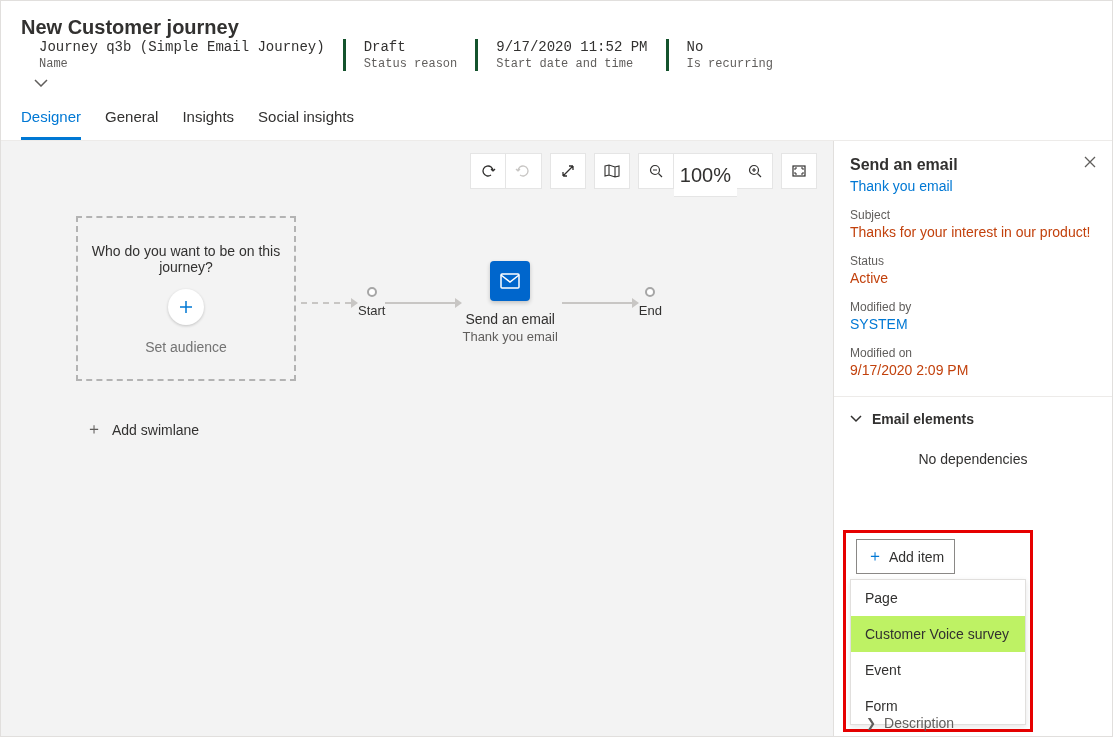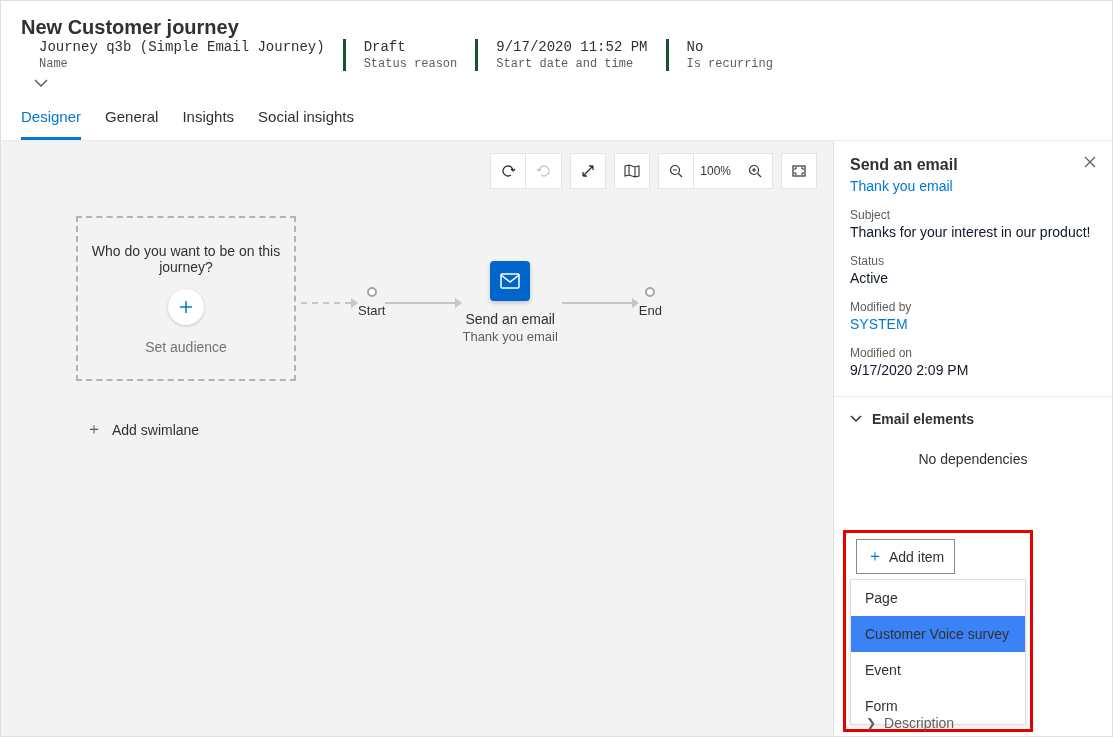--- a/index.html
+++ b/index.html
@@ -21,21 +21,21 @@
 .workspace { display: flex; height: calc(737px - 115px); }
 .canvas-area { flex: 1; background: #f3f3f3; position: relative; border-right: 1px solid #e1dfdd; }
 .side-panel { width: 278px; background: #fff; padding: 0; position: relative; overflow: visible; }
 
 .toolbar { position: absolute; top: 12px; right: 16px; display: flex; gap: 8px; }
 .tbtn { width: 36px; height: 36px; background: #fff; border: 1px solid #e5e5e5; display:flex; align-items:center; justify-content:center; color:#323130; cursor:pointer; font-size:14px;}
 .tbtn.disabled { color: #c8c6c4; }
 .tgroup { display: flex; gap:0; }
 .tgroup .tbtn{ border-left:none;}
 .tgroup .tbtn:first-child{border-left:1px solid #e5e5e5;}
-.zoom-lbl { height:36px; background:#fff; border-top:1px solid #e5e5e5; border-bottom:1px solid #e5e5e5; display:flex; align-items:center; padding:0 6px; font-size:12px;}
+.zoom-lbl { height:44px; background:#fff; border-top:1px solid #e5e5e5; border-bottom:1px solid #e5e5e5; display:flex; align-items:center; padding:0 6px; font-size:20px;}
 
 .audience-box { position:absolute; top:75px; left:75px; width:220px; height:165px; border:2px dashed #b3b3b3; background:transparent; display:flex; flex-direction:column; align-items:center; justify-content:center; gap:14px; text-align:center; padding:10px;}
 .audience-q { font-size:14px; color:#323130; }
 .plus-circle { width:36px; height:36px; border-radius:50%; background:#fff; box-shadow:0 1px 3px rgba(0,0,0,0.2); display:flex; align-items:center; justify-content:center; color:#0078d4; font-size:20px; cursor:pointer;}
 .set-audience { color:#737373; font-size:14px; cursor:pointer;}
 
 .flow { position:absolute; top:120px; left:300px; display:flex; align-items:center; }
 .dot { width:10px; height:10px; border-radius:50%; background:#fff; border:2px solid #a6a6a6; }
 .arrow-line { width:60px; height:2px; background:#c8c6c4; position:relative;}
 .arrow-line.dashed { background:none; border-top:2px dashed #c8c6c4; height:0;}
@@ -49,32 +49,32 @@
 
 .add-swimlane { position:absolute; top:278px; left:85px; display:flex; align-items:center; gap:10px; cursor:pointer; color:#323130; }
 .add-swimlane .plus { color:#605e5c; font-size:16px; font-weight:300;}
 
 .sp-header { display:flex; justify-content:space-between; align-items:flex-start; padding:15px 16px 4px 16px;}
 .sp-title { font-size:16px; font-weight:600; }
 .sp-close { font-size:14px; color:#605e5c; cursor:pointer;}
 .sp-link { color:#0078d4; font-size:14px; padding:0 16px 10px 16px; cursor:pointer; display:block;}
 .sp-field { padding:4px 16px 10px 16px; }
 .sp-flabel { font-size:12px; color:#605e5c; margin-bottom:2px;}
-.sp-fval { font-size:14px; color:#0f172a;}
+.sp-fval { font-size:14px; color:#c2410c;}
 .sp-fval.link { color:#0078d4; cursor:pointer;}
 .sp-section { border-top:1px solid #edebe9; margin-top:8px; padding-top:14px;}
 .sp-sechdr { display:flex; align-items:center; gap:10px; padding:0 16px 14px 16px; font-weight:600; font-size:14px;}
 .nodep { text-align:center; color:#323130; font-size:14px; padding:10px 0 20px 0;}
 
 .highlight-box { position:absolute; top:530px; left:843px; width:190px; border:3px solid #e60000; padding:0; background:transparent; z-index:5;}
 .add-item-btn { border:1px solid #8a8886; padding:6px 10px; display:inline-flex; align-items:center; gap:6px; font-size:14px; cursor:pointer; margin:6px 0 0 10px; background:#fff;}
 .add-item-btn .plus { color:#0078d4; font-weight:300; font-size:16px;}
 .dropdown { background:#fff; border:1px solid #e1dfdd; margin:5px 4px 4px 4px; box-shadow:0 2px 6px rgba(0,0,0,0.1);}
 .dd-item { padding:10px 14px; font-size:14px; cursor:pointer;}
-.dd-item.sel { background:#3b82f6;}
+.dd-item.sel { background:#bef264;}
 .desc-peek { position:absolute; bottom:-2px; left:20px; font-size:14px; color:#605e5c; display:flex; align-items:center; gap:8px;}
 .desc-peek .chev { font-size:12px;}
 
 svg { display:block;}
 </style>
 </head>
 <body>
 
 <div class="header">
   <div class="page-title">New Customer journey</div>

